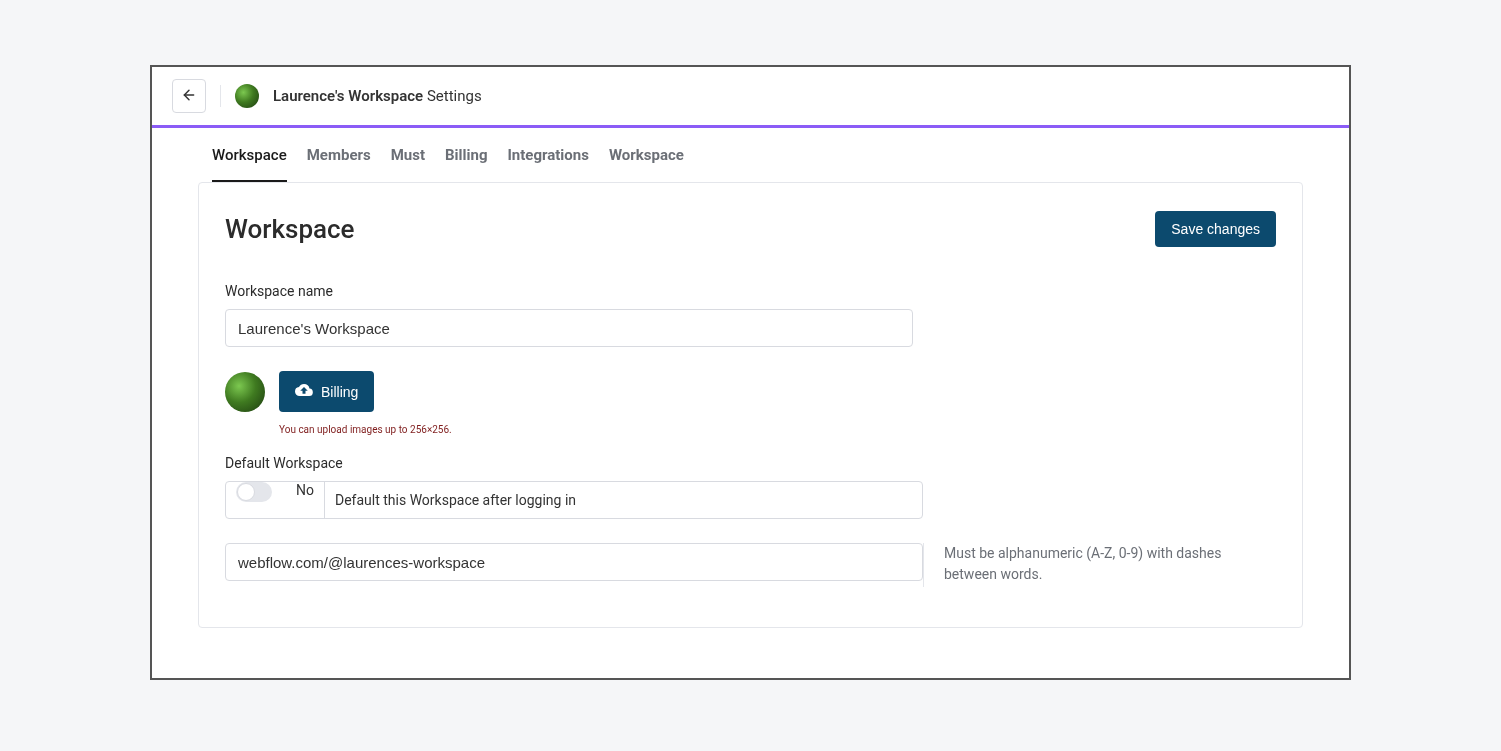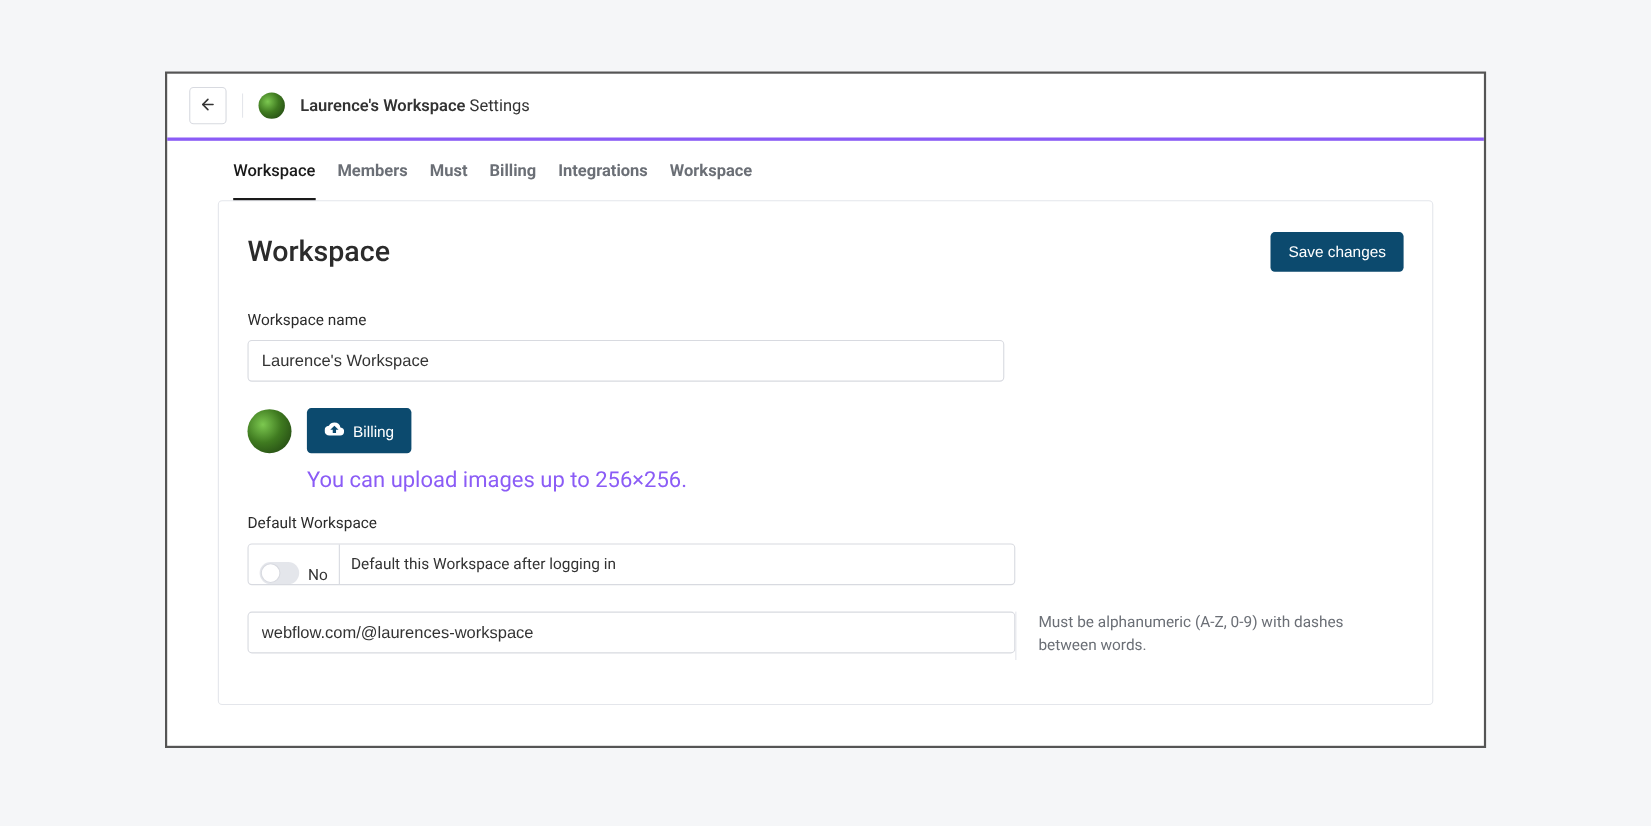--- a/index.html
+++ b/index.html
@@ -125,37 +125,37 @@
   font-size: 15px;
   color: #333;
 }
 .upload-row {
   display: flex;
   align-items: center;
   gap: 14px;
   margin-bottom: 12px;
 }
 .hint {
-  color: #8b5cf6;
-  font-size: 20px;
+  color: #7f1d1d;
+  font-size: 10px;
   margin-left: 54px;
   margin-bottom: 20px;
 }
 .toggle-row {
   display: flex;
   width: 698px;
   border: 1px solid #d8dae0;
   border-radius: 4px;
   height: 38px;
   align-items: stretch;
 }
 .toggle-cell {
   display: flex;
-  align-items: flex-end;
-  gap: 8px;
+  align-items: flex-start;
+  gap: 24px;
   padding: 0 10px;
   border-right: 1px solid #d8dae0;
 }
 .toggle {
   width: 36px;
   height: 20px;
   background: #e4e6eb;
   border-radius: 10px;
   position: relative;
   cursor: pointer;

